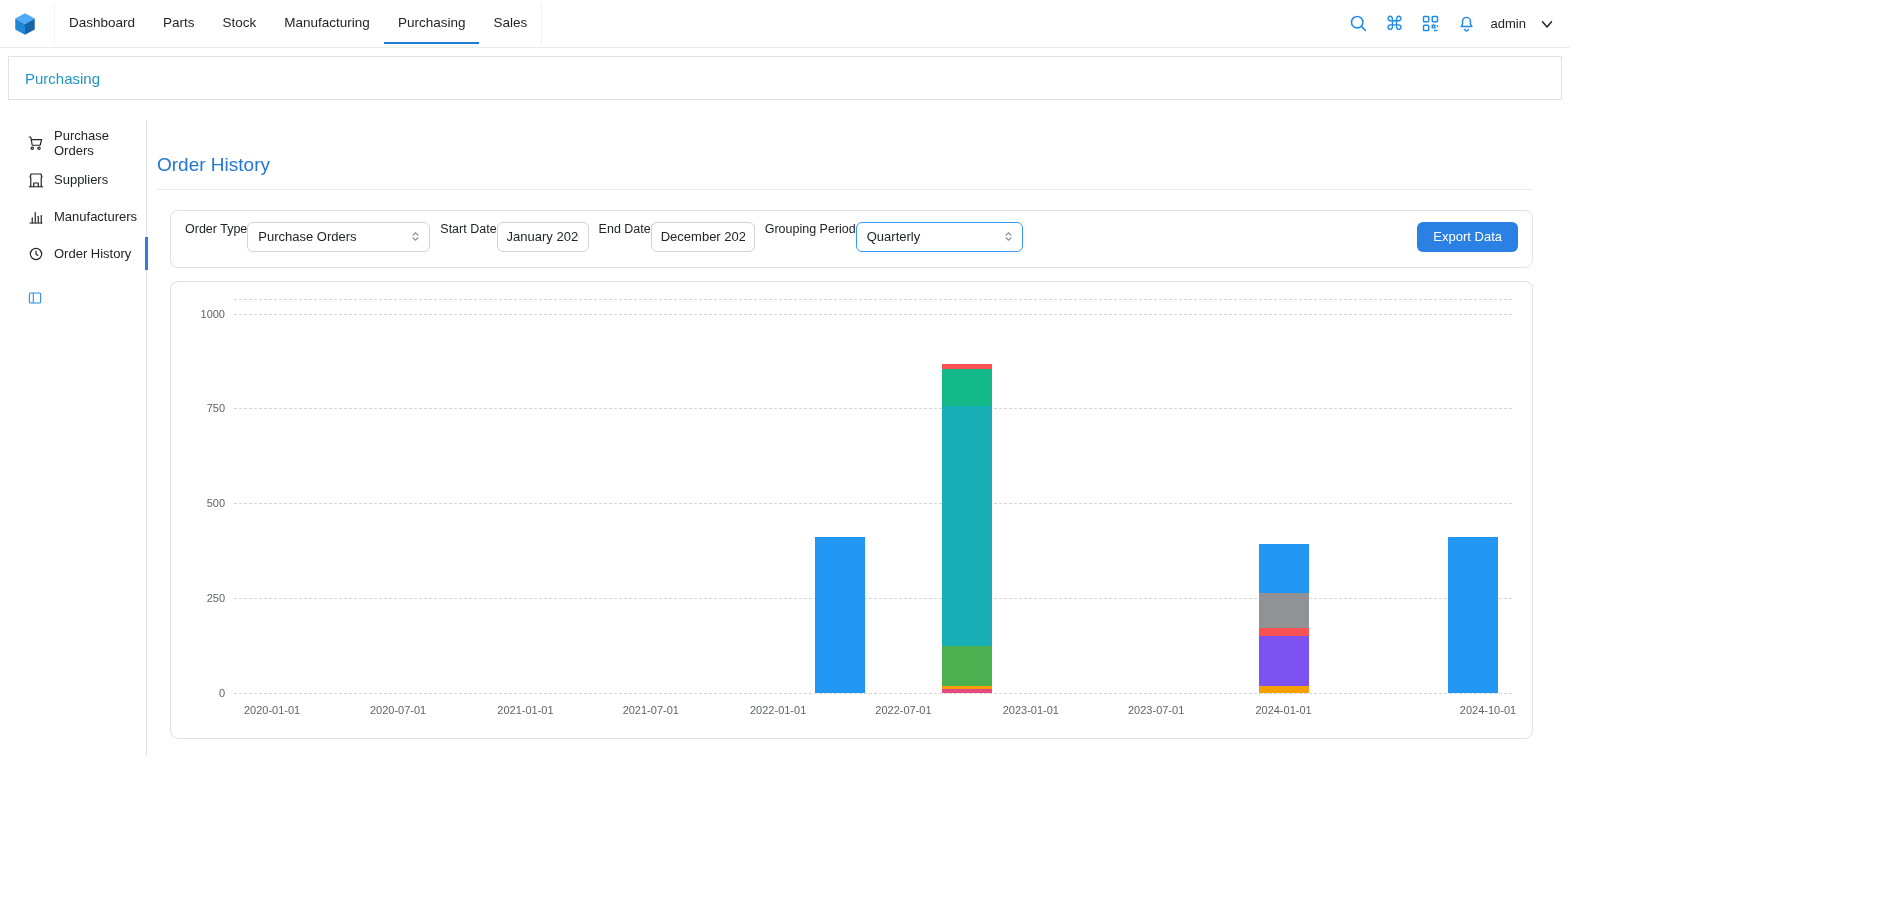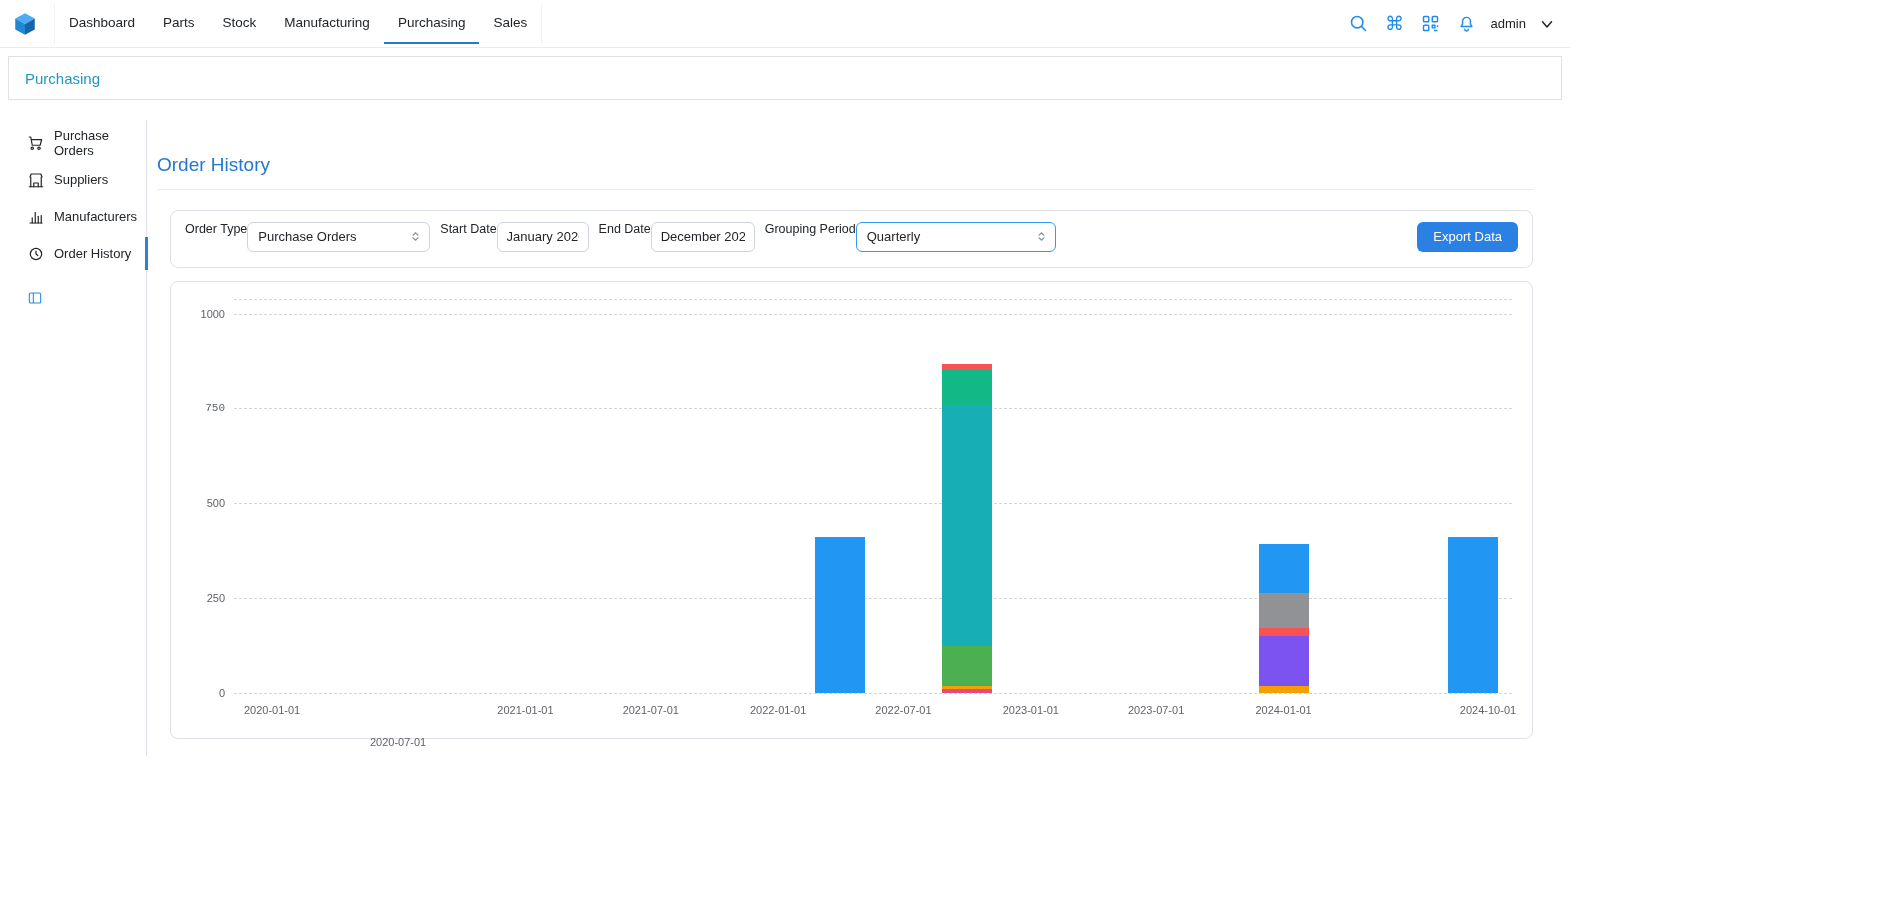--- a/index.html
+++ b/index.html
@@ -40,21 +40,21 @@
   .filter-panel { margin-top:20px; padding:11px 14px 15px 14px; display:flex; align-items:flex-end; gap:10px; }
   .field { display:flex; }
   .field-label { font-size:12.5px; margin-bottom:6px; color:#212529; font-weight:500; }
   .select, .text-input { height:30px; border:1px solid #ced4da; border-radius:6px; font-size:13px; background:#fff; color:#212529; }
   .select { display:flex; align-items:center; justify-content:space-between; padding:0 6px 0 10px; cursor:pointer; }
   .select.focused { border:1.6px solid #339af0; }
   .text-input { padding:0 9px; width:100%; font-family:"Liberation Sans", sans-serif; }
   .w-ordertype { width:183px; }
   .w-start { width:92px; }
   .w-end { width:104px; }
-  .w-grouping { width:200px; }
+  .w-grouping { width:167px; }
   .export-btn { margin-left:auto; height:30px; padding:0 16px; background:#2b80e4; color:#fff; border:none; border-radius:6px; font-size:13px; cursor:pointer; font-family:"Liberation Sans", sans-serif; }
 
   
   .chart-panel { margin-top:13px; height:458px; position:relative; }
   .chart-plot { position:absolute; left:63px; top:17px; right:20px; height:394px; }
   .gridline { position:absolute; left:0; right:0; height:0; border-top:1px dashed #d6d6d6; }
   .ytick { position:absolute; right:calc(100% + 9px); transform:translateY(-6px); font-size:11px; color:#5f6368; white-space:nowrap; }
   .xtick { position:absolute; top:calc(100% + 11px); transform:translateX(-50%); font-size:11px; color:#5f6368; white-space:nowrap; }
   .bar { position:absolute; bottom:0; width:50px; transform:translateX(-50%); cursor:pointer; }
   .bar-seg { position:absolute; left:0; right:0; }
@@ -209,24 +209,24 @@
         <div class="chart-plot">
             <div class="gridline" style="top: 394px;"></div>
             <div class="gridline" style="top: 299.288px;"></div>
             <div class="gridline" style="top: 204.577px;"></div>
             <div class="gridline" style="top: 109.865px;"></div>
             <div class="gridline" style="top: 15.1538px;"></div>
             <div class="gridline" style="top: 0px;"></div>
             <div class="ytick" style="top: 394px;">0</div>
             <div class="ytick" style="top: 299.288px;">250</div>
             <div class="ytick" style="top: 204.577px;">500</div>
-            <div class="ytick" style="top: 109.865px; font-family: Liberation Mono, monospace;">750</div>
+            <div class="ytick" style="top: 109.865px;">750</div>
             <div class="ytick" style="top: 15.1538px;">1000</div>
             <div class="xtick" style="left: 38.0769px;">2020-01-01</div>
-            <div class="xtick" style="left: 164.077px; margin-top: 32px;">2020-07-01</div>
+            <div class="xtick" style="left: 164.077px;">2020-07-01</div>
             <div class="xtick" style="left: 291.462px;">2021-01-01</div>
             <div class="xtick" style="left: 416.769px;">2021-07-01</div>
             <div class="xtick" style="left: 544.154px;">2022-01-01</div>
             <div class="xtick" style="left: 669.462px;">2022-07-01</div>
             <div class="xtick" style="left: 796.846px;">2023-01-01</div>
             <div class="xtick" style="left: 922.154px;">2023-07-01</div>
             <div class="xtick" style="left: 1049.54px;">2024-01-01</div>
             <div class="xtick" style="left: 1254px;">2024-10-01</div>
             <div class="bar" style="left: 606.462px; height: 155.327px;">
               <div class="bar-seg" style="bottom: 0px; height: 155.327px; background: rgb(33, 150, 243);"></div>

